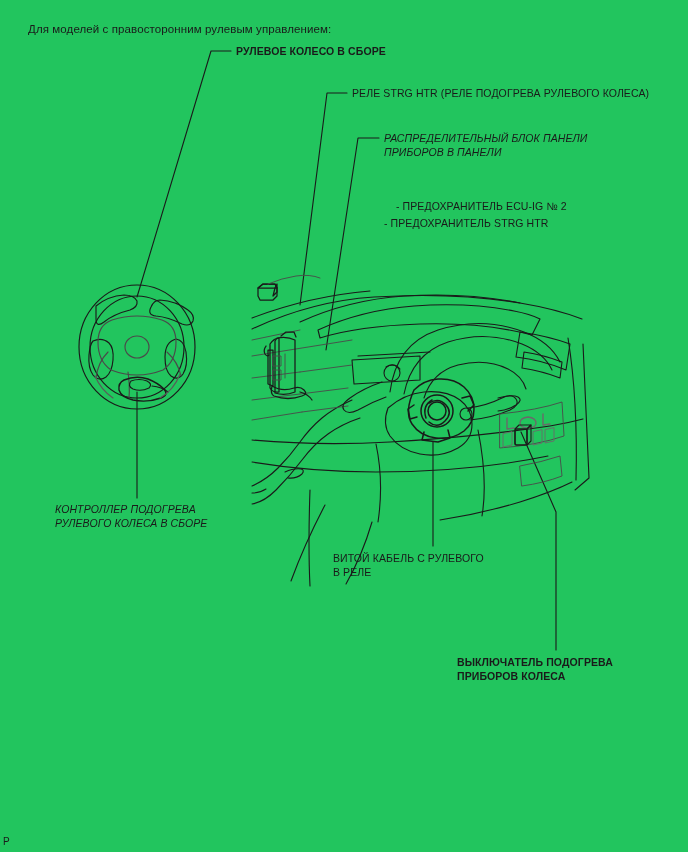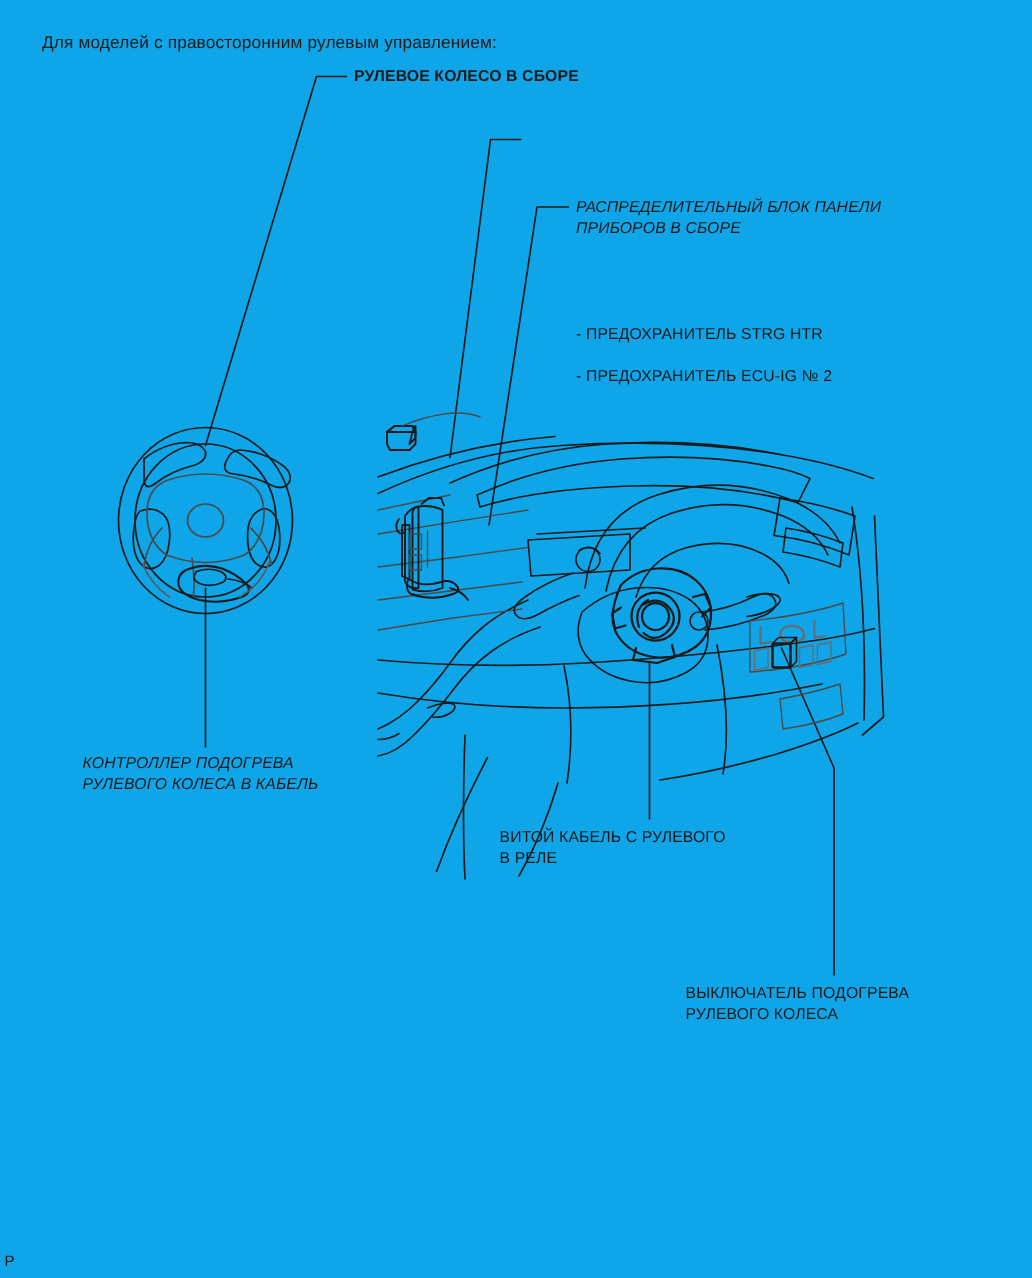--- a/index.html
+++ b/index.html
@@ -4,76 +4,77 @@
 <style>
   html, body {
     margin: 0;
     padding: 0;
     background: #ffffff;
   }
   #page {
     position: relative;
     width: 688px;
     height: 852px;
-    background: #0ea5e9;
+    background: #22c55e;
     font-family: "Liberation Sans", sans-serif;
     overflow: hidden;
   }
   .lbl {
     position: absolute;
     color: #1a1a1a;
     font-size: 10.5px;
     line-height: 13.5px;
     white-space: pre;
     letter-spacing: 0.1px;
   }
   #intro-text {
     left: 28px;
     top: 23px;
     font-size: 11.5px;
   }
   #lbl-steering-wheel     { left: 236px; top: 45px; font-weight: bold; }
   #lbl-relay              { left: 352px; top: 87px; }
   #lbl-junction-block     { left: 384px; top: 132px; font-style: italic; }
-  #lbl-fuse-ecuig         { left: 384px; top: 200px; margin-top: 45px; }
+  #lbl-fuse-ecuig         { left: 396px; top: 200px; }
   #lbl-fuse-strghtr       { left: 384px; top: 217px; }
   #lbl-controller         { left: 55px;  top: 503px; font-style: italic; }
   #lbl-spiral-cable       { left: 333px; top: 552px; }
-  #lbl-heater-switch      { left: 457px; top: 656px; }
+  #lbl-heater-switch      { left: 457px; top: 656px; font-weight: bold; }
   #page-marker            { left: 3px;   top: 835px; font-size: 10px; }
 
   #artwork {
     position: absolute;
     left: 0; top: 0;
     width: 688px;
     height: 852px;
     pointer-events: none;
   }
 </style>
 </head>
 <body>
 
 <div id="page">
 
   <div class="lbl" id="intro-text">Для моделей с правосторонним рулевым управлением:</div>
 
   <div class="lbl" id="lbl-steering-wheel">РУЛЕВОЕ КОЛЕСО В СБОРЕ</div>
 
-
-  <div class="lbl" id="lbl-junction-block"><span>РАСПРЕДЕЛИТЕЛЬНЫЙ БЛОК ПАНЕЛИ</span><br><span>ПРИБОРОВ В СБОРЕ</span></div>
+  <div class="lbl" id="lbl-relay">РЕЛЕ STRG HTR (РЕЛЕ ПОДОГРЕВА РУЛЕВОГО КОЛЕСА)</div>
+
+  <div class="lbl" id="lbl-junction-block"><span>РАСПРЕДЕЛИТЕЛЬНЫЙ БЛОК ПАНЕЛИ</span><br><span>ПРИБОРОВ В ПАНЕЛИ</span></div>
 
   <div class="lbl" id="lbl-fuse-ecuig">- ПРЕДОХРАНИТЕЛЬ ECU-IG № 2</div>
 
   <div class="lbl" id="lbl-fuse-strghtr">- ПРЕДОХРАНИТЕЛЬ STRG HTR</div>
 
-  <div class="lbl" id="lbl-controller"><span>КОНТРОЛЛЕР ПОДОГРЕВА</span><br><span>РУЛЕВОГО КОЛЕСА В КАБЕЛЬ</span></div>
+  <div class="lbl" id="lbl-controller"><span>КОНТРОЛЛЕР ПОДОГРЕВА</span><br><span>РУЛЕВОГО КОЛЕСА В СБОРЕ</span></div>
 
   <div class="lbl" id="lbl-spiral-cable"><span>ВИТОЙ КАБЕЛЬ С РУЛЕВОГО</span><br><span>В РЕЛЕ</span></div>
 
-  <div class="lbl" id="lbl-heater-switch"><span>ВЫКЛЮЧАТЕЛЬ ПОДОГРЕВА</span><br><span>РУЛЕВОГО КОЛЕСА</span></div>
+  <div class="lbl" id="lbl-heater-switch"><span>ВЫКЛЮЧАТЕЛЬ ПОДОГРЕВА</span><br><span>ПРИБОРОВ КОЛЕСА</span></div>
 
   <div class="lbl" id="page-marker">P</div>
 
   <svg id="artwork" viewBox="0 0 688 852" fill="none" stroke="#1a1a1a" stroke-width="1" stroke-linecap="round" stroke-linejoin="round">
 
     <g stroke-width="1.1">
       <path d="M231 51 L211 51 L137 297"></path>
       <path d="M347 93 L327 93 L300 305"></path>
       <path d="M379 138 L358 138 L326 350"></path>
       <path d="M137 498 L137 392"></path>

